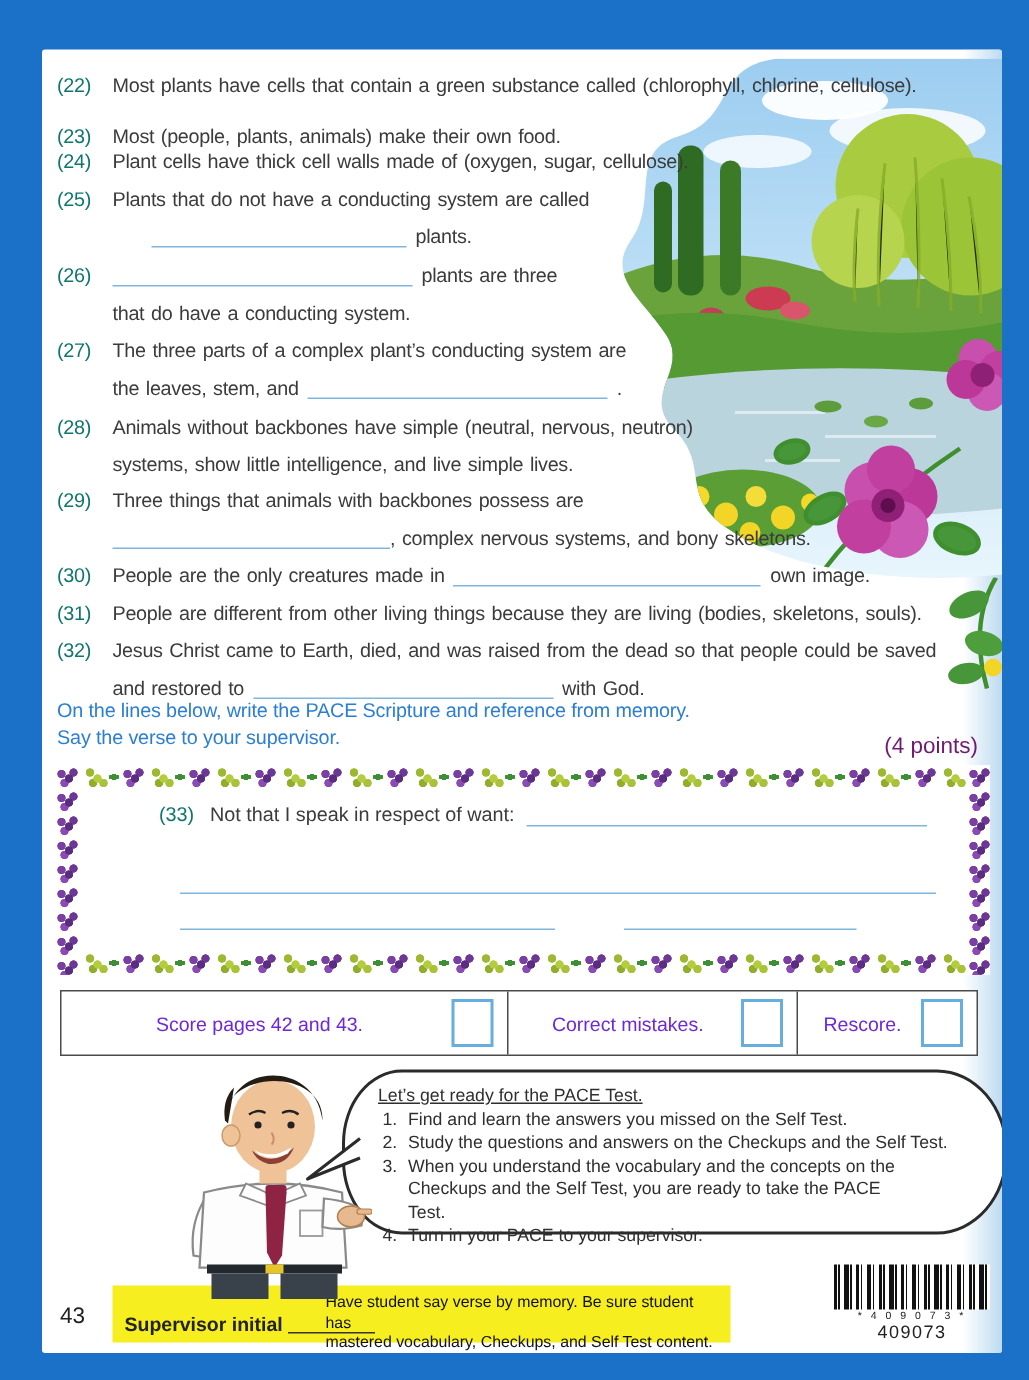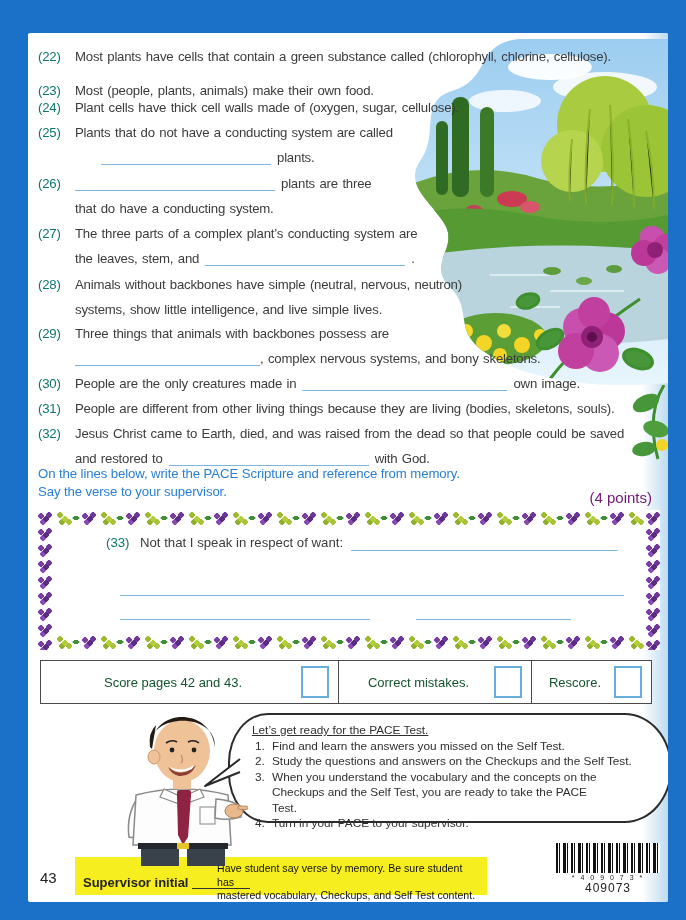--- a/index.html
+++ b/index.html
@@ -51,21 +51,21 @@
   .vb-line2 .blank{flex:1;margin:0;}
   .vb-line3{position:absolute;left:84px;top:94px;display:flex;}
   .vb-line3 .b1{width:250px;margin:0;}
   .vb-line3 .gap{width:46px;}
   .vb-line3 .b2{width:155px;margin:0;}
   
   .score-table{position:absolute;left:12px;top:627px;width:610px;height:42px;
     border:1.5px solid #4a4a4a;display:flex;z-index:2;background:#fff;}
   .score-cell{display:flex;align-items:center;border-right:1.5px solid #4a4a4a;padding:0 9px 0 4px;}
   .score-cell:last-child{border-right:none;}
-  .score-cell .lbl{flex:1;text-align:center;font-size:13px;color:#14532d;white-space:nowrap;}
+  .score-cell .lbl{flex:1;text-align:center;font-size:13px;color:#6d28d9;white-space:nowrap;}
   .checkbox{width:24px;height:28px;border:2px solid #66aede;background:#fff;flex:0 0 auto;}
   .c1{width:284px;} .c2{width:179px;} .c3{flex:1;}
   
   .bubble{position:absolute;left:200px;top:680px;width:440px;height:106px;background:#fff;
     border:2px solid #2b2b2b;border-radius:42px 50px 50px 42px / 52px 58px 58px 52px;
     z-index:2;color:#2f2f2f;}
   .bubble-inner{position:absolute;inset:0;padding:8px 12px 6px 12px;font-size:11.8px;line-height:15.5px;}
   .bubble-intro{margin-left:10px;text-decoration:underline;}
   .bubble-item{position:relative;padding-left:30px;}
   .bubble-item .inum{position:absolute;left:13px;}

